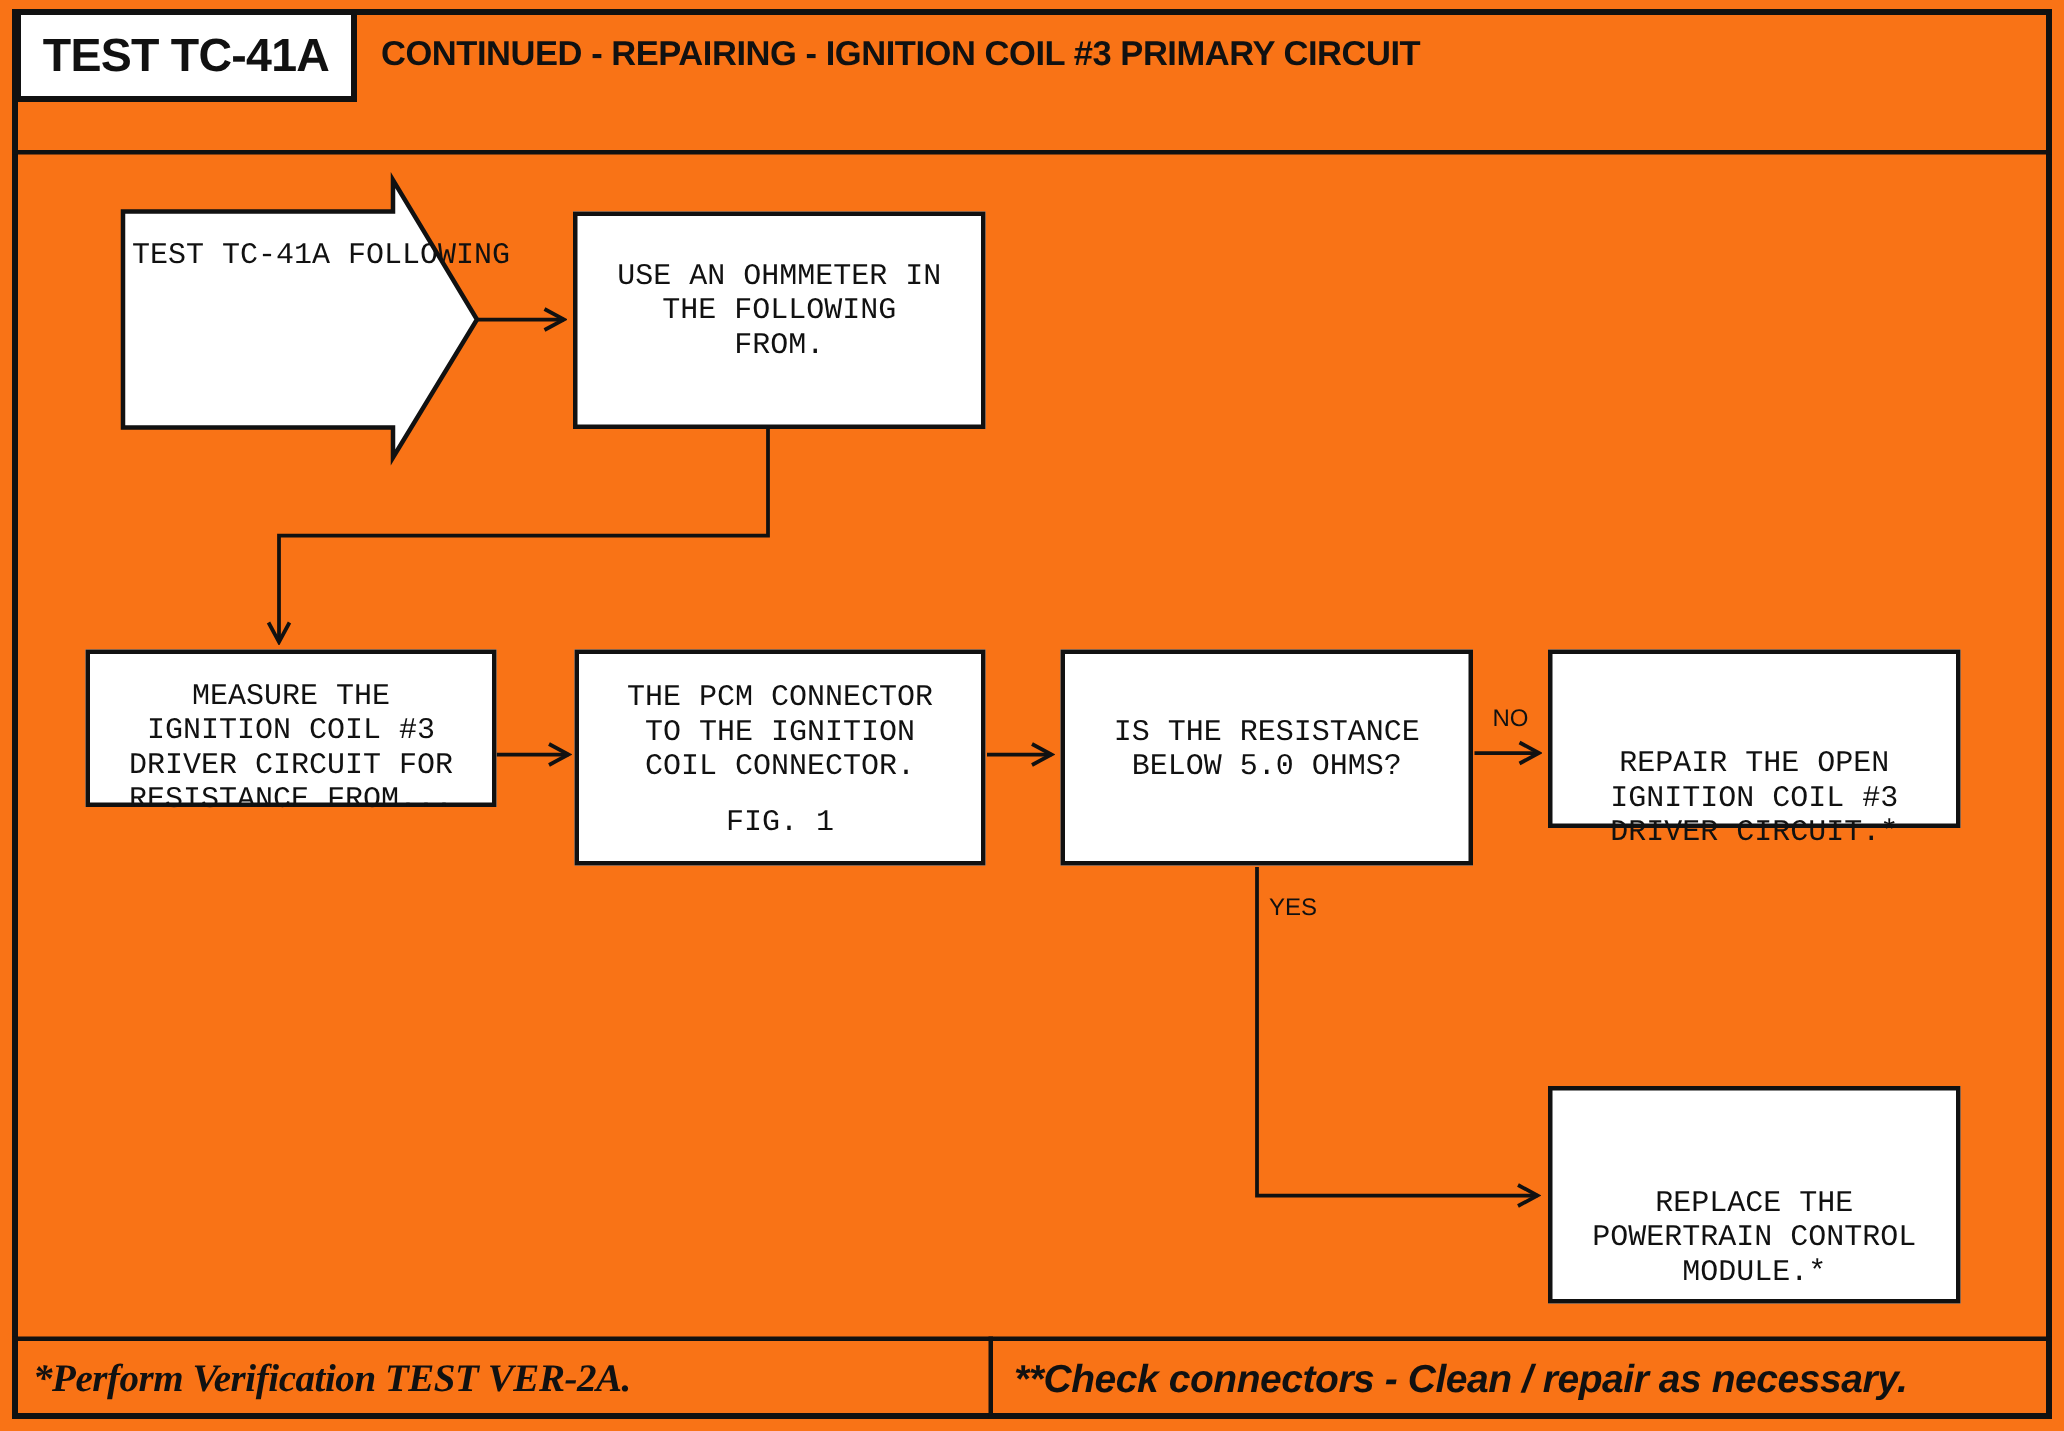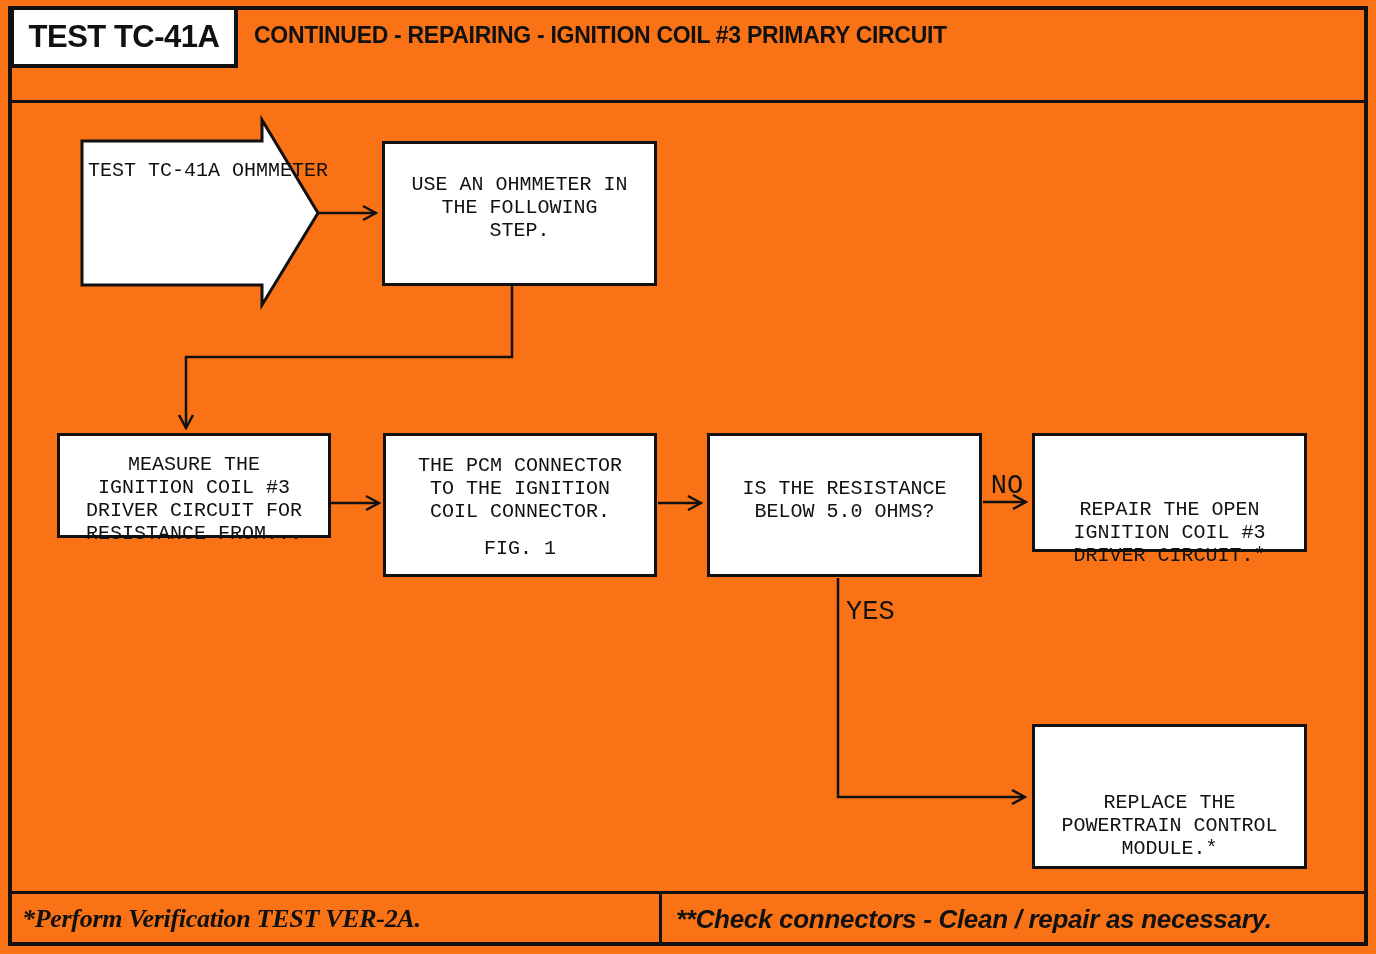--- a/index.html
+++ b/index.html
@@ -67,22 +67,22 @@
     left: 88px; top: 160px;
     width: 172px;
     font-family: "Liberation Mono", "DejaVu Sans Mono", monospace;
     font-size: 20px;
     line-height: 21px;
     text-align: center;
     white-space: nowrap;
   }
   .branch-label {
     position: absolute;
-    font-family: Liberation Mono, monospace;
-    font-size: 27px;
+    font-family: Liberation Sans, sans-serif;
+    font-size: 16px;
     white-space: nowrap;
   }
   svg.wires {
     position: absolute;
     left: 0; top: 0;
     width: 1376px; height: 954px;
   }
   
   .footnote {
     position: absolute;
@@ -123,27 +123,27 @@
   <div class="hline" style="left:8px; right:8px; top:891px; height:3px;"></div>
   <div class="vline" style="left:659px; top:891px; width:3px; height:55px;"></div>
 
   <div class="test-box">
     <span>TEST TC-41A</span>
   </div>
   <div class="header-title">CONTINUED - REPAIRING - IGNITION COIL #3 PRIMARY CIRCUIT</div>
 
   <div class="entry-text">
     <span class="ln">TEST TC-41A</span>
-    <span class="ln">OHMMETER</span>
+    <span class="ln">FOLLOWING</span>
   </div>
 
   <div class="fbox" style="left:382px; top:141px; width:275px; height:145px; padding-top:29px;">
     <span class="ln">USE AN OHMMETER IN</span>
     <span class="ln">THE FOLLOWING</span>
-    <span class="ln">STEP.</span>
+    <span class="ln">FROM.</span>
   </div>
 
   <div class="fbox" style="left:57px; top:433px; width:274px; height:105px; padding-top:17px;">
     <span class="ln">MEASURE THE</span>
     <span class="ln">IGNITION COIL #3</span>
     <span class="ln">DRIVER CIRCUIT FOR</span>
     <span class="ln">RESISTANCE FROM...</span>
   </div>
 
   <div class="fbox" style="left:383px; top:433px; width:274px; height:144px; padding-top:18px;">

